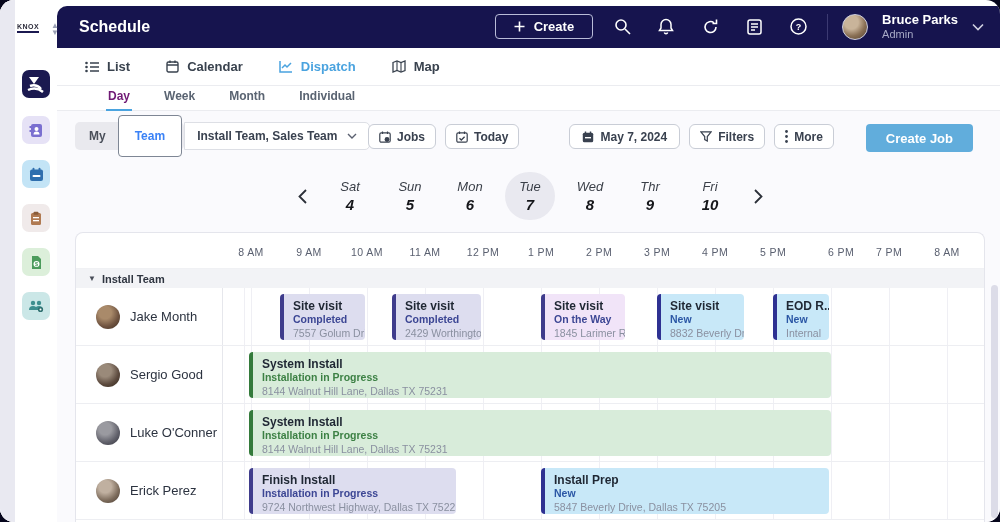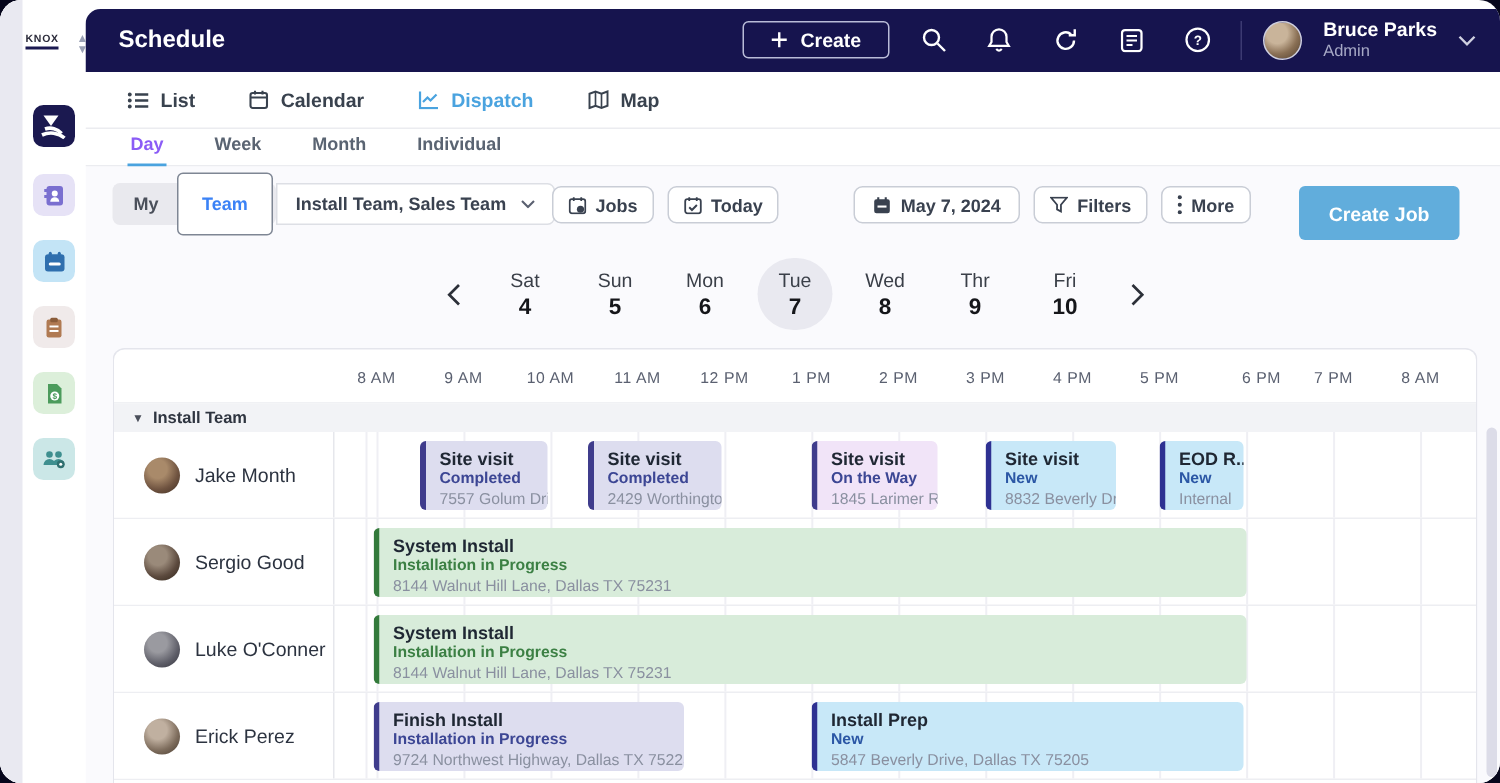--- a/index.html
+++ b/index.html
@@ -33,39 +33,39 @@
   .tb-user { line-height:1.15; }
   .tb-name { color:#ffffff; font-size:13px; font-weight:bold; }
   .tb-role { color:#a7a9c6; font-size:11px; }
 
   
   .tabs { position:absolute; left:57px; right:0; top:48px; height:38px; background:#ffffff; border-bottom:1px solid #EBECF0; display:flex; align-items:center; padding-left:28px; gap:36px; }
   .tab { display:flex; align-items:center; gap:8px; font-size:13px; font-weight:bold; color:#39424e; cursor:pointer; }
   .tab.active { color:#4AA3DF; }
   .subtabs { position:absolute; left:57px; right:0; top:86px; height:25px; background:#ffffff; border-bottom:1px solid #EBECF0; display:flex; align-items:flex-start; padding-left:28px; gap:30px; }
   .subtab { font-size:12px; font-weight:bold; color:#5a6472; padding:3px 2px 6px; cursor:pointer; }
-  .subtab.active { color:#8b5cf6; border-bottom:2px solid #4AA3DF; }
+  .subtab.active { color:#701a75; border-bottom:2px solid #4AA3DF;margin-left:21px; }
 
   
   .workarea { position:absolute; left:57px; right:0; top:111px; bottom:0; background:#FAFAFD; }
   .toolbar { position:absolute; left:18px; right:15px; top:11px; height:30px; }
   .tb-left { position:absolute; left:0; top:0; display:flex; align-items:center; }
   .seg { display:flex; align-items:center; background:#E9E9EE; border-radius:5px; padding:2px; height:28px; }
   .seg-my { font-size:12px; font-weight:bold; color:#4a4f5a; padding:0 12px; cursor:pointer; }
   .seg-team { font-size:12px; font-weight:bold; color:#3b82f6; background:#ffffff; border:1px solid #7e8694; border-radius:4px; padding:13px 16px; cursor:pointer; }
   .team-select { display:flex; align-items:center; gap:10px; background:#ffffff; border:1px solid #DDDFE5; border-radius:0 5px 5px 0; height:28px; padding:0 12px; font-size:12px; font-weight:bold; color:#3a4250; cursor:pointer; }
   .tb-center { position:absolute; left:293px; top:2px; display:flex; gap:9px; }
   .fbtn { display:flex; align-items:center; gap:6px; background:#ffffff; border:1px solid #C9CDD6; border-radius:6px; height:25px; padding:0 10px; font-size:12px; font-weight:bold; color:#39414f; cursor:pointer; }
   .fbtn.date { padding:0 12px;margin-left:41px; }
-  .btn-create-job { position:absolute; right:12px; top:2px; background:#61ADDC; color:#ffffff; font-size:13px; font-weight:bold; border:none; border-radius:4px; height:36px; padding:0 20px; cursor:pointer; }
+  .btn-create-job { position:absolute; right:12px; top:2px; background:#61ADDC; color:#ffffff; font-size:13px; font-weight:bold; border:none; border-radius:4px; height:28px; padding:0 20px; cursor:pointer; }
 
   
   .week { position:absolute; left:18px; right:15px; top:52px; height:66px; display:flex; align-items:center; justify-content:center; gap:2px; }
   .wk-chev { width:34px; height:34px; display:flex; align-items:center; justify-content:center; color:#2b2f38; font-size:18px; cursor:pointer; }
-  .day { width:50px; height:48px; margin:0 4px; border-radius:24px; display:flex; flex-direction:column; align-items:center; justify-content:center; cursor:pointer; }
+  .day { width:50px; height:48px; margin:0 4px; border-radius:24px; display:flex; flex-direction:column; align-items:center; justify-content:center; cursor:pointer;font-style:italic; }
   .day.selected { background:#E9E9F0; }
   .day-dow { font-size:13px; color:#3a3f48; }
   .day-num { font-size:15px; font-weight:bold; color:#15161a; margin-top:2px; }
 
   
   .panel { position:absolute; left:18px; right:15px; top:121px; bottom:0; background:#ffffff; border:1px solid #E4E5EC; border-bottom:none; border-radius:8px 8px 0 0; overflow:hidden; }
   .time-head { position:relative; height:36px; border-bottom:1px solid #F0F1F4; }
   .time-lbl { position:absolute; top:13px; width:50px; text-align:center; font-size:10.5px; color:#5a6070; letter-spacing:0.4px; }
   .group-bar { height:19px; background:#F2F3F6; display:flex; align-items:center; padding-left:12px; gap:6px; font-size:11px; font-weight:bold; color:#2f3540; cursor:pointer; }
   .tri { font-size:8px; color:#4a4f5a; }

